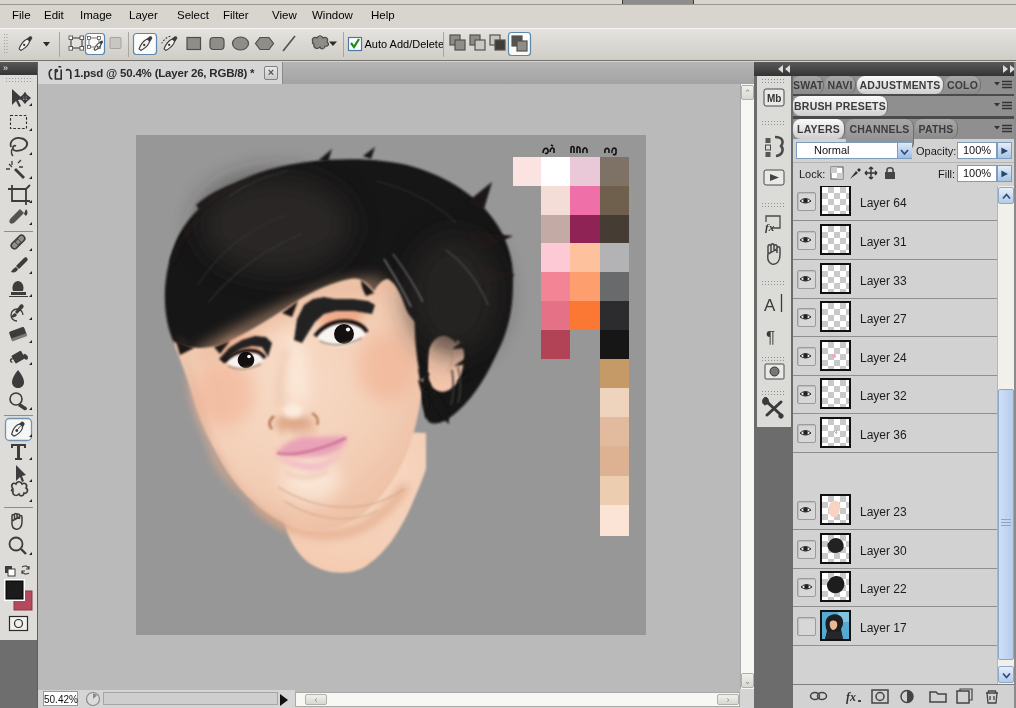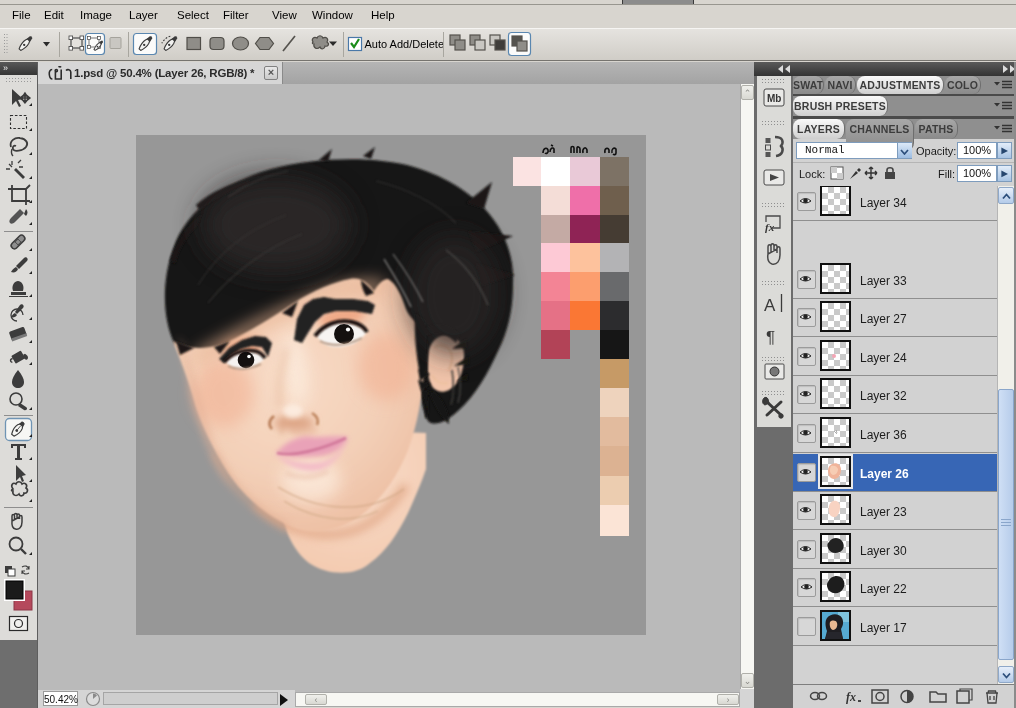--- a/index.html
+++ b/index.html
@@ -530,21 +530,21 @@
 
 <div class="abs trow" style="left:793px;top:119px;height:20px;"></div>
 <div class="abs ptab act" style="left:793px;top:119px;width:52px;height:20px;line-height:21px;">LAYERS</div>
 <div class="abs ptab" style="left:846px;top:119px;width:68px;height:32px;line-height:21px;">CHANNELS</div>
 <div class="abs ptab" style="left:915px;top:119px;width:43px;height:20px;line-height:21px;">PATHS</div>
 <svg class="abs pmenu" style="left:993px;top:124px;" width="20" height="12" viewBox="0 0 20 12">
       <path d="M1,2 L7,2 L4,5.5 Z" fill="#333"></path>
       <path d="M9,1.5 H19 M9,4.5 H19 M9,7.5 H19" stroke="#333" stroke-width="1.6"></path>
     </svg>
 
-<div class="field" style="left:796px;top:142px;width:116px;height:17px;line-height:15px;padding-left:8px;font-family:Liberation Mono, monospace;">Normal</div>
+<div class="field" style="left:796px;top:142px;width:116px;height:17px;line-height:15px;padding-left:17px;">Normal</div>
 <div class="abs" style="left:897px;top:143px;width:14px;height:15px;background:linear-gradient(#dce9f8,#9dbde2);border-left:1px solid #7e9cbd;"></div>
 <svg class="abs" style="left:900px;top:149px;" width="9" height="6" viewBox="0 0 9 6">
       <path d="M1,1 L4.5,5 L8,1" stroke="#2d4f7c" stroke-width="1.7" fill="none"></path>
     </svg>
 <span class="lbl" style="left:916px;top:145px;">Opacity:</span>
 <div class="field" style="left:957px;top:142px;width:40px;height:17px;line-height:15px;text-align:center;">100%</div>
 <div class="fbtn" style="left:997px;top:142px;height:17px;line-height:15px;">▶</div>
 <span class="lbl" style="left:799px;top:168px;">Lock:</span>
 <svg class="abs" style="left:830px;top:166px;" width="70" height="15" viewBox="0 0 70 15">
 <rect x="1" y="1" width="12" height="12" fill="#fff" stroke="#555"></rect>
@@ -560,21 +560,29 @@
 <div class="fbtn" style="left:997px;top:165px;height:17px;line-height:15px;">▶</div>
 <div class="abs" style="left:793px;top:162px;width:221px;height:1px;background:#b5b5b5;"></div>
 
 <div id="llist" class="abs">
 <div class="lrow" style="left:0;top:-3px;">
         <div class="eyebox"><svg width="15" height="15" viewBox="0 0 15 15">
             <path d="M2,8 Q7.5,3 13,8 Q7.5,12 2,8 Z" fill="#f2f2f2" stroke="#222" stroke-width="1"></path>
             <circle cx="7.5" cy="7.7" r="2.3" fill="#222"></circle>
           </svg></div>
         <div class="thumb"></div>
-        <span class="lname">Layer 34</span>
+        <span class="lname">Layer 64</span>
+      </div>
+<div class="lrow" style="left:0;top:36px;">
+        <div class="eyebox"><svg width="15" height="15" viewBox="0 0 15 15">
+            <path d="M2,8 Q7.5,3 13,8 Q7.5,12 2,8 Z" fill="#f2f2f2" stroke="#222" stroke-width="1"></path>
+            <circle cx="7.5" cy="7.7" r="2.3" fill="#222"></circle>
+          </svg></div>
+        <div class="thumb"></div>
+        <span class="lname">Layer 31</span>
       </div>
 <div class="lrow" style="left:0;top:75px;">
         <div class="eyebox"><svg width="15" height="15" viewBox="0 0 15 15">
             <path d="M2,8 Q7.5,3 13,8 Q7.5,12 2,8 Z" fill="#f2f2f2" stroke="#222" stroke-width="1"></path>
             <circle cx="7.5" cy="7.7" r="2.3" fill="#222"></circle>
           </svg></div>
         <div class="thumb"></div>
         <span class="lname">Layer 33</span>
       </div>
 <div class="lrow" style="left:0;top:113px;">
@@ -605,31 +613,20 @@
       </div>
 <div class="lrow" style="left:0;top:229px;">
         <div class="eyebox"><svg width="15" height="15" viewBox="0 0 15 15">
             <path d="M2,8 Q7.5,3 13,8 Q7.5,12 2,8 Z" fill="#f2f2f2" stroke="#222" stroke-width="1"></path>
             <circle cx="7.5" cy="7.7" r="2.3" fill="#222"></circle>
           </svg></div>
         <div class="thumb"><svg width="27" height="27">
             <path d="M12,12 L15,15 M14,11 L15,14" stroke="#999" stroke-width="0.8"></path>
           </svg></div>
         <span class="lname">Layer 36</span>
-      </div>
-<div class="lrow sel" style="left:0;top:268px;">
-        <div class="eyebox"><svg width="15" height="15" viewBox="0 0 15 15">
-            <path d="M2,8 Q7.5,3 13,8 Q7.5,12 2,8 Z" fill="#f2f2f2" stroke="#222" stroke-width="1"></path>
-            <circle cx="7.5" cy="7.7" r="2.3" fill="#222"></circle>
-          </svg></div>
-        <div class="thumb" style="outline:2px solid #e8e8e8;"><svg width="27" height="27">
-            <path d="M10,6 C15,4 19,7 19,12 C19,17 16,21 12,21 C8,21 6,17 6,12 C6,9 8,7 10,6 Z" fill="#f0b49a"></path>
-            <path d="M9,8 C12,7 15,8 16,11 C16,14 14,17 11,17 C8,16 7,12 9,8 Z" fill="#f6cdb4"></path>
-          </svg></div>
-        <span class="lname">Layer 26</span>
       </div>
 <div class="lrow" style="left:0;top:306px;">
         <div class="eyebox"><svg width="15" height="15" viewBox="0 0 15 15">
             <path d="M2,8 Q7.5,3 13,8 Q7.5,12 2,8 Z" fill="#f2f2f2" stroke="#222" stroke-width="1"></path>
             <circle cx="7.5" cy="7.7" r="2.3" fill="#222"></circle>
           </svg></div>
         <div class="thumb"><svg width="27" height="27">
             <path d="M11,5 C16,4 19,8 18,13 C17,18 15,22 11,21 C7,20 6,15 7,10 C8,7 9,6 11,5 Z" fill="#f8d3c2"></path>
           </svg></div>
         <span class="lname">Layer 23</span>

